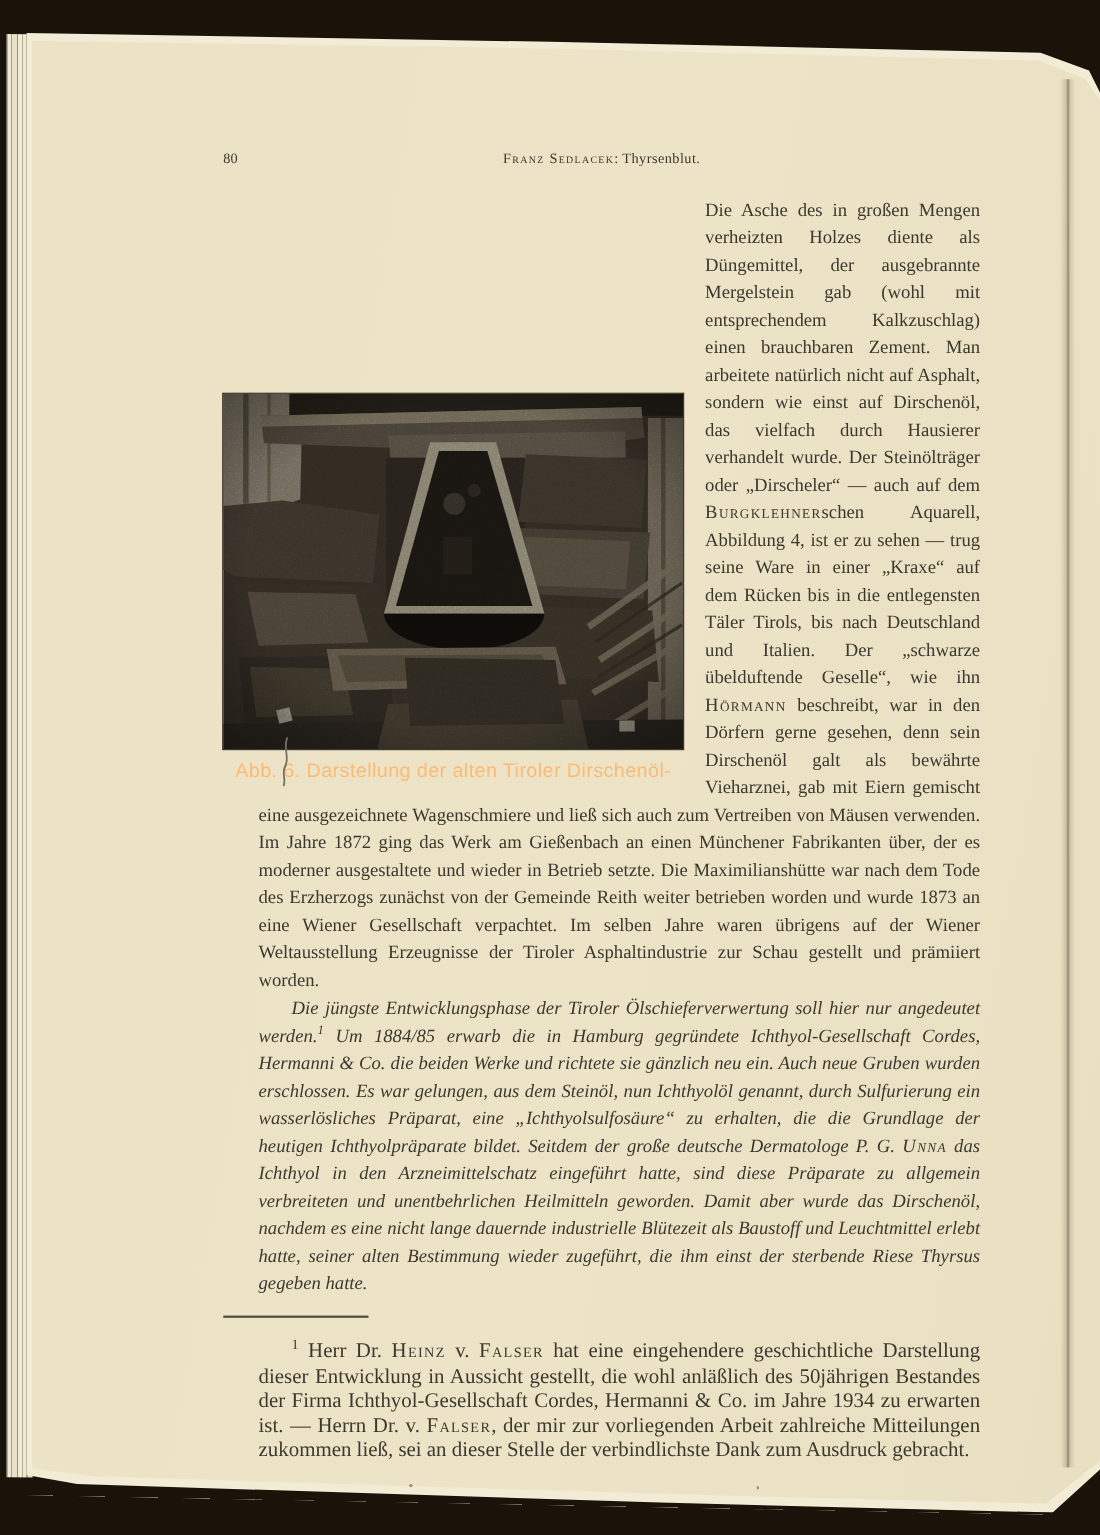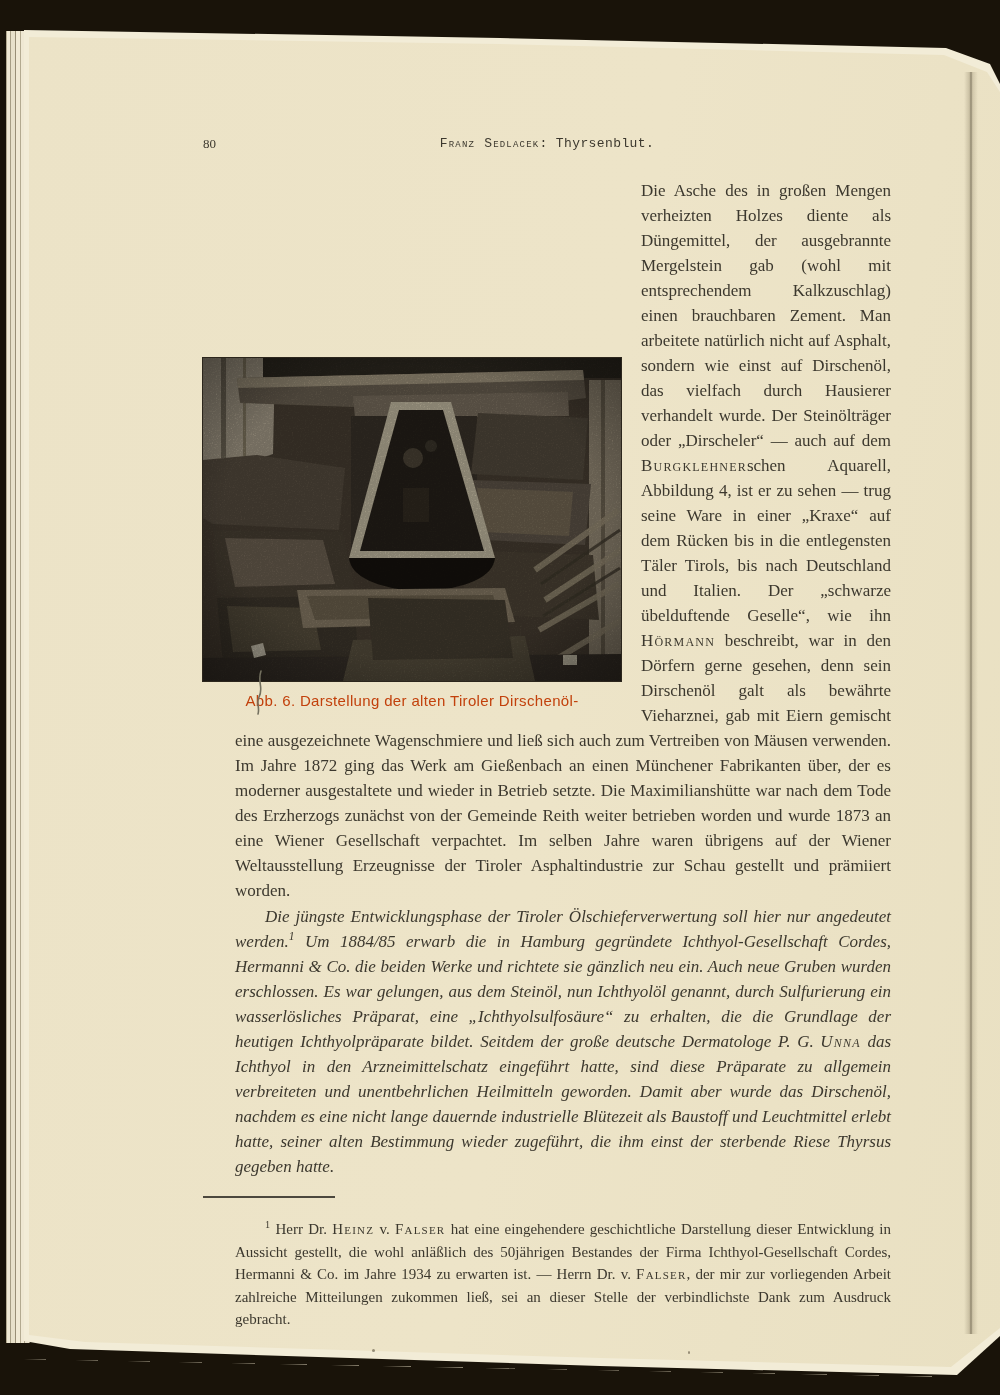--- a/index.html
+++ b/index.html
@@ -50,42 +50,42 @@
 
   
   .content{
     position:absolute;left:203px;top:131px;width:688px;
     color:#3c382e;
     font-size:17px;line-height:25px;
     text-align:justify;
   }
   .runhead{position:relative;height:22px;margin-bottom:25px;font-size:13px;text-align:left;}
   .pagenum{position:absolute;left:0;top:0;}
-  .runtitle{position:absolute;left:0;right:0;text-align:center;letter-spacing:.4px;font-family:Liberation Mono, monospace;}
+  .runtitle{position:absolute;left:0;right:0;text-align:center;letter-spacing:.4px;}
   .sc{font-variant:small-caps;letter-spacing:1.2px;}
   sup{font-size:68%;line-height:0;vertical-align:super;letter-spacing:0;}
   p{margin:0;padding-left:32px;}
   .p2{text-indent:30px;margin-top:1px;font-style:italic;}
 
   
   .fig{
     float:left;width:418px;
     margin:180px 20px 4px 0;
     position:relative;
   }
   .fig-photo{display:block;width:418px;height:323px;outline:1px solid #2c261c;}
   .pen-mark{position:absolute;left:48px;top:312px;width:18px;height:46px;z-index:3;}
   .fig-caption{
     margin-top:9px;text-align:center;
     font-family:"Liberation Sans","DejaVu Sans",sans-serif;
-    font-size:15px;line-height:21.5px;letter-spacing:.35px;
-    color:#c2410c;text-indent:0;
+    font-size:18px;line-height:21.5px;letter-spacing:.35px;
+    color:#fdba74;text-indent:0;
   }
   .fn-rule{width:132px;height:0;border-top:2px solid #4c483e;margin:17px 0 11px;}
-  .footnote{font-size:15px;line-height:22.6px;text-indent:30px;margin-top:20px;}
+  .footnote{font-size:19px;line-height:22.6px;text-indent:30px;margin-top:20px;}
 </style>
 </head>
 <body>
 
 <div class="stack-left"></div>
 <div class="stack-bottom"></div>
 <div class="page-edge"></div>
 <div class="page"></div>
 <div class="crease"></div>
 <div class="speck s1"></div>

